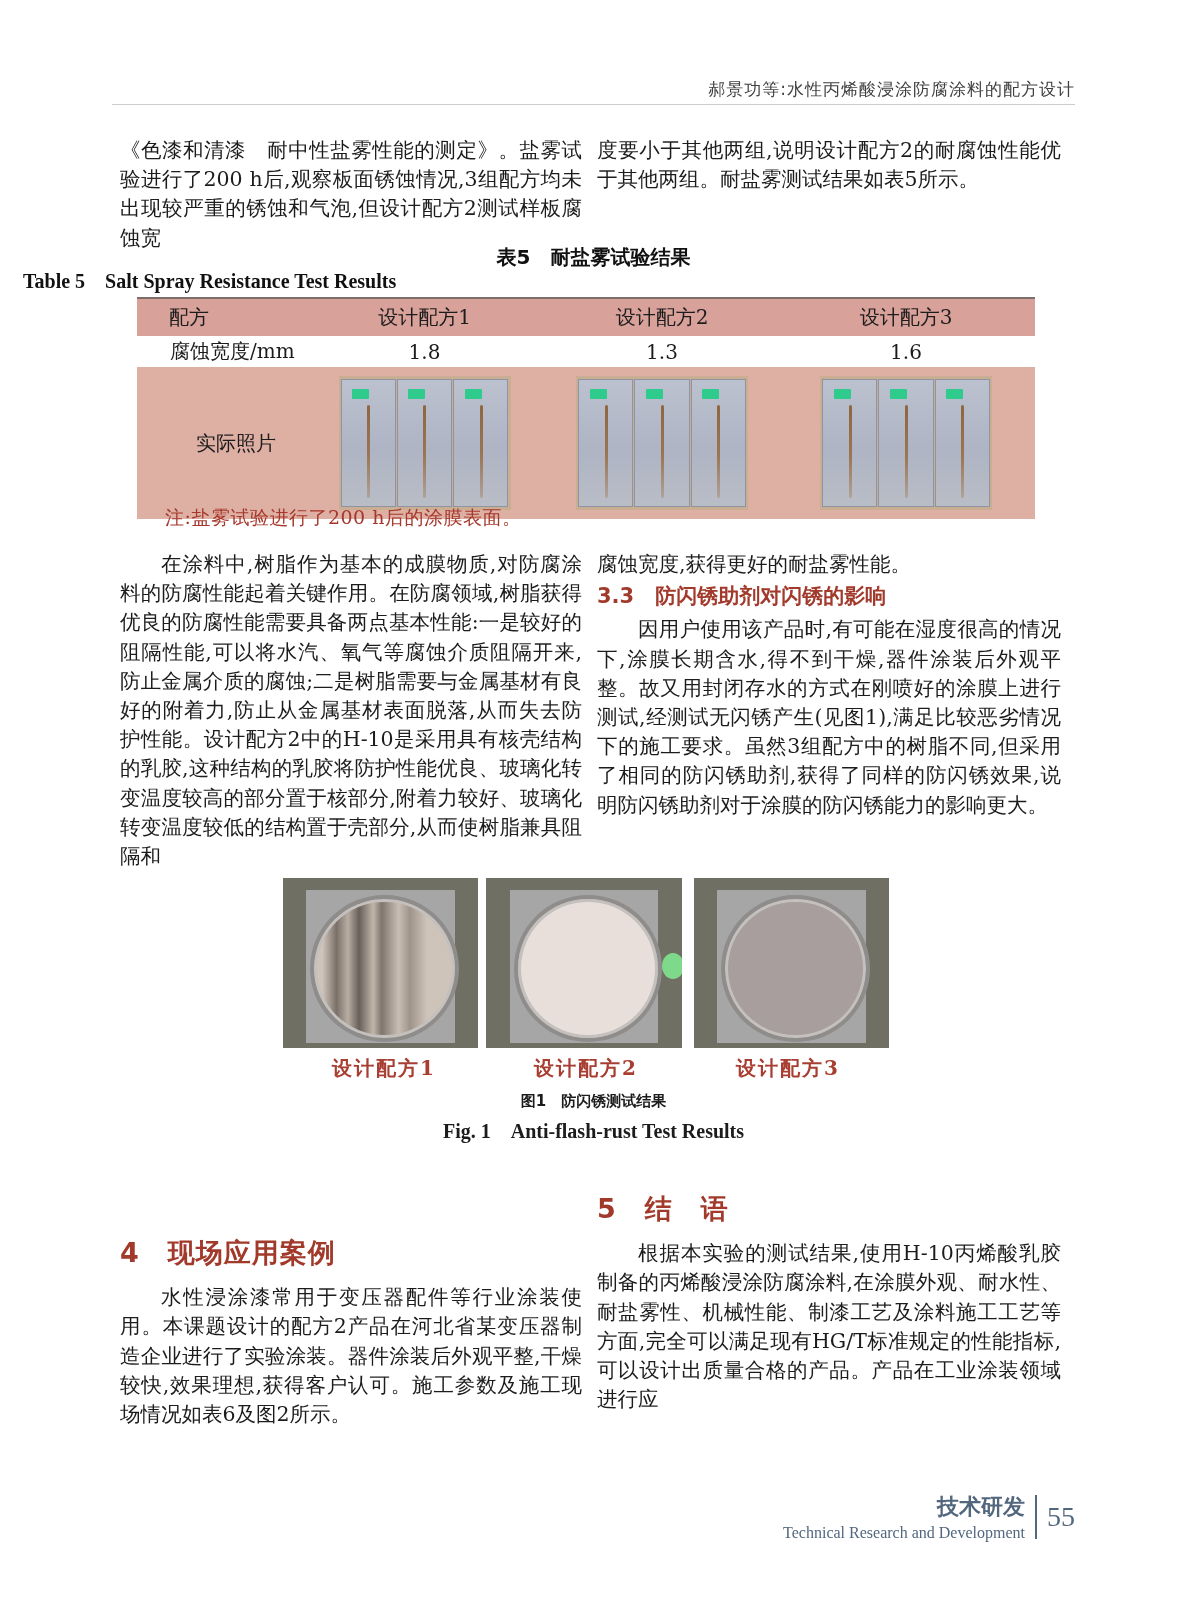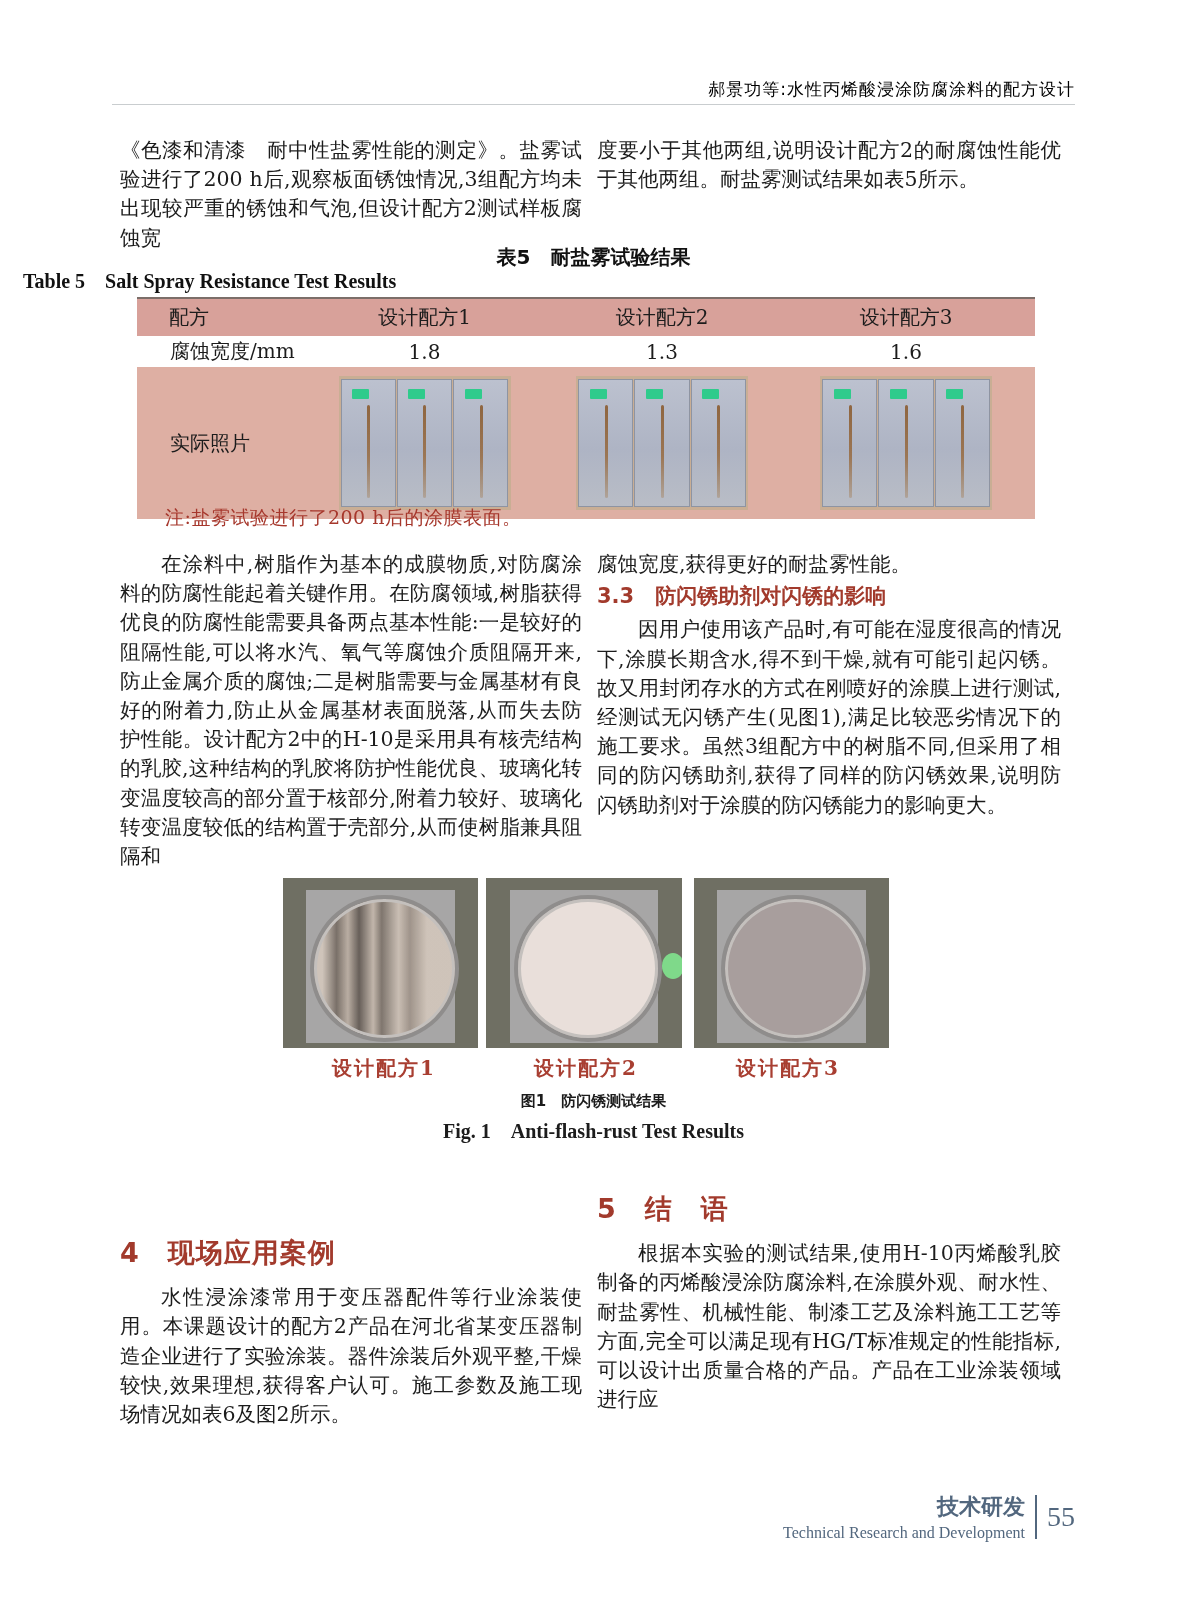--- a/index.html
+++ b/index.html
@@ -1,21 +1,21 @@
 <!DOCTYPE html>
 <html><head>
 <meta charset="utf-8">
 <style>
   html,body{margin:0;padding:0;background:#e9e9e9;}
   .page{position:relative;width:1187px;height:1600px;margin:0 auto;background:#ffffff;
         outline:1px solid #cfcfcf;overflow:hidden;
         font-family:"DejaVu Serif","Liberation Serif",serif;color:#1c1c1c;}
   
   .running-head{position:absolute;top:78px;right:112px;font-family:"DejaVu Sans","Liberation Sans",sans-serif;
-        font-size:17px;color:#000000;letter-spacing:1px;}
+        font-size:17px;color:#404040;letter-spacing:1px;}
   .head-rule{position:absolute;top:104px;left:112px;right:112px;height:1px;background:#c9cdcf;}
   
   .col{position:absolute;width:462px;font-size:20.5px;line-height:29.2px;text-align:justify;}
   .col-l{left:120px;}
   .col-r{left:597px;width:464px;}
   .indent{text-indent:2em;margin:0;}
   .noindent{text-indent:0;margin:0;}
   
   .tbl-title-zh{position:absolute;top:244px;left:0;width:100%;text-align:center;
         font-family:"DejaVu Sans","Liberation Sans",sans-serif;font-weight:bold;font-size:20px;color:#111;}
@@ -23,21 +23,21 @@
         font-family:"Liberation Serif","DejaVu Serif",serif;font-weight:bold;font-size:20px;color:#111;padding-left:23px;}
   .t5{position:absolute;left:137px;top:297px;width:898px;border-top:2px solid #7c6e69;}
   .t5-row{display:grid;grid-template-columns:165px 245px 230px 258px;align-items:center;}
   .t5-head{background:#d8a19a;height:37px;font-size:20px;}
   .t5-head .c1{padding-left:32px;text-align:left;}
   .t5-head .c{text-align:center;}
   .t5-data{background:#ffffff;height:31px;font-size:20px;}
   .t5-data .c1{padding-left:33px;text-align:left;}
   .t5-data .c{text-align:center;}
   .t5-photo{background:#deafa3;height:152px;}
-  .t5-photo .c1{padding-left:33px;text-align:left;font-size:20px;}
+  .t5-photo .c1{padding-left:33px;text-align:center;font-size:20px;}
   .photo-cell{display:flex;justify-content:center;}
   .panel-photo{width:172px;height:134px;background:#c9ae94;display:flex;justify-content:center;
         align-items:stretch;padding:3px 2px;box-sizing:border-box;gap:1px;}
   .panel{position:relative;flex:1 1 0;background:linear-gradient(180deg,#bcc1cf 0%,#aeb4c4 55%,#b9bdc6 100%);
         border:1px solid #8e94a2;}
   .panel .tag{position:absolute;top:9px;left:20%;width:17px;height:10px;background:#2fcb8c;border-radius:1px;}
   .panel .rust{position:absolute;top:20%;bottom:6%;left:48%;width:3px;border-radius:2px;
         background:linear-gradient(180deg,rgba(138,92,48,.9) 0%,rgba(150,102,56,.8) 55%,rgba(160,118,72,.35) 100%);
         filter:blur(.4px);}
   .t5-note{position:absolute;left:165px;top:505px;font-size:19px;color:#a6372c;letter-spacing:.5px;}
@@ -163,21 +163,21 @@
     </div>
   </div>
   <div class="t5-note">注:盐雾试验进行了200 h后的涂膜表面。</div>
 
   <div class="col col-l" style="top:550px;">
     <p class="indent">在涂料中,树脂作为基本的成膜物质,对防腐涂料的防腐性能起着关键作用。在防腐领域,树脂获得优良的防腐性能需要具备两点基本性能:一是较好的阻隔性能,可以将水汽、氧气等腐蚀介质阻隔开来,防止金属介质的腐蚀;二是树脂需要与金属基材有良好的附着力,防止从金属基材表面脱落,从而失去防护性能。设计配方2中的H-10是采用具有核壳结构的乳胶,这种结构的乳胶将防护性能优良、玻璃化转变温度较高的部分置于核部分,附着力较好、玻璃化转变温度较低的结构置于壳部分,从而使树脂兼具阻隔和</p>
   </div>
   <div class="col col-r" style="top:550px;">
     <p class="noindent">腐蚀宽度,获得更好的耐盐雾性能。</p>
     <p class="h33">3.3　防闪锈助剂对闪锈的影响</p>
-    <p class="indent">因用户使用该产品时,有可能在湿度很高的情况下,涂膜长期含水,得不到干燥,就有可能引起闪锈。故又用封闭存水的方式在刚喷好的涂膜上进行测试,经测试无闪锈产生(见图1),满足比较恶劣情况下的施工要求。虽然3组配方中的树脂不同,但采用了相同的防闪锈助剂,获得了同样的防闪锈效果,说明防闪锈助剂对于涂膜的防闪锈能力的影响更大。</p>
+    <p class="indent">因用户使用该产品时,有可能在湿度很高的情况下,涂膜长期含水,得不到干燥,器件涂装后外观平整。故又用封闭存水的方式在刚喷好的涂膜上进行测试,经测试无闪锈产生(见图1),满足比较恶劣情况下的施工要求。虽然3组配方中的树脂不同,但采用了相同的防闪锈助剂,获得了同样的防闪锈效果,说明防闪锈助剂对于涂膜的防闪锈能力的影响更大。</p>
   </div>
 
   <div class="fig-row">
     <div class="fig-photo p1">
       <div class="fig-plate"></div>
       <div class="fig-circle"></div>
     </div>
     <div class="fig-photo p2">
       <div class="fig-plate"></div>
       <div class="fig-circle"></div>

